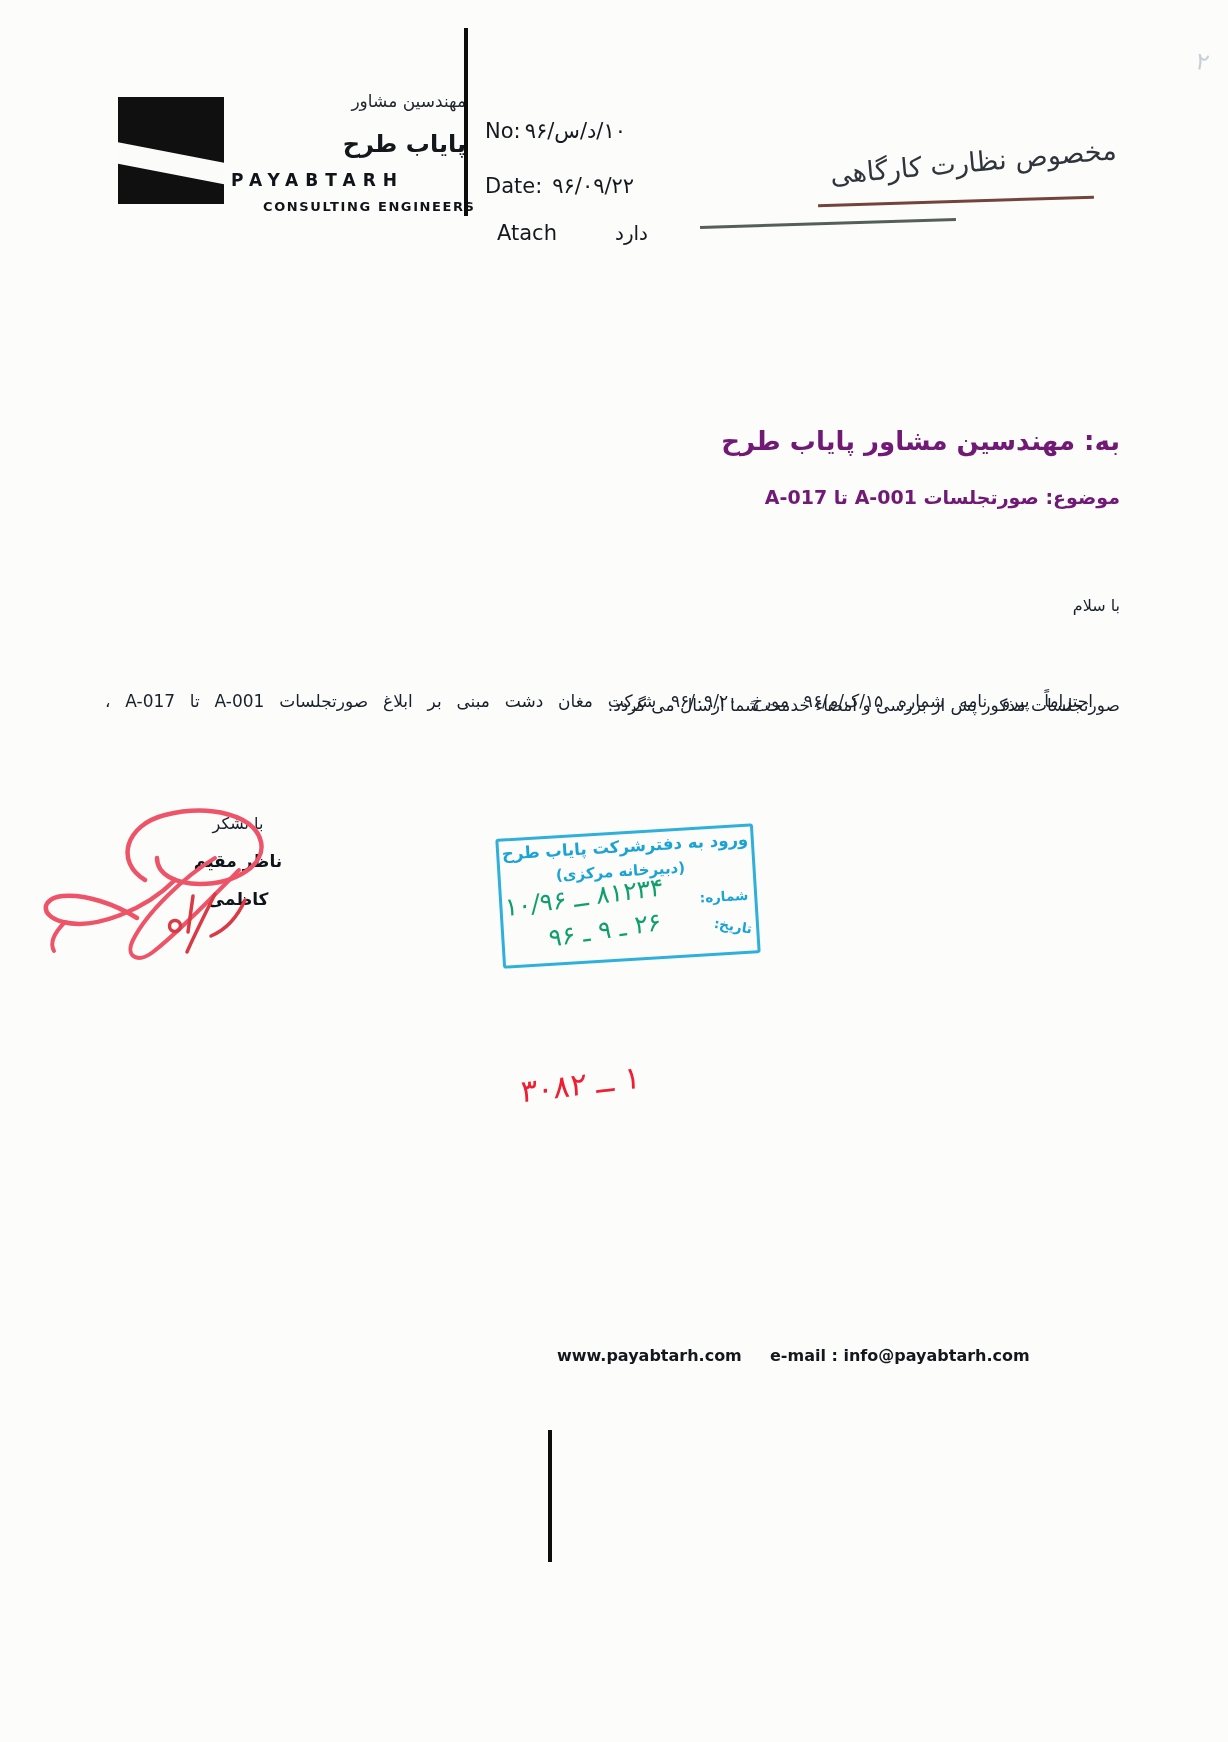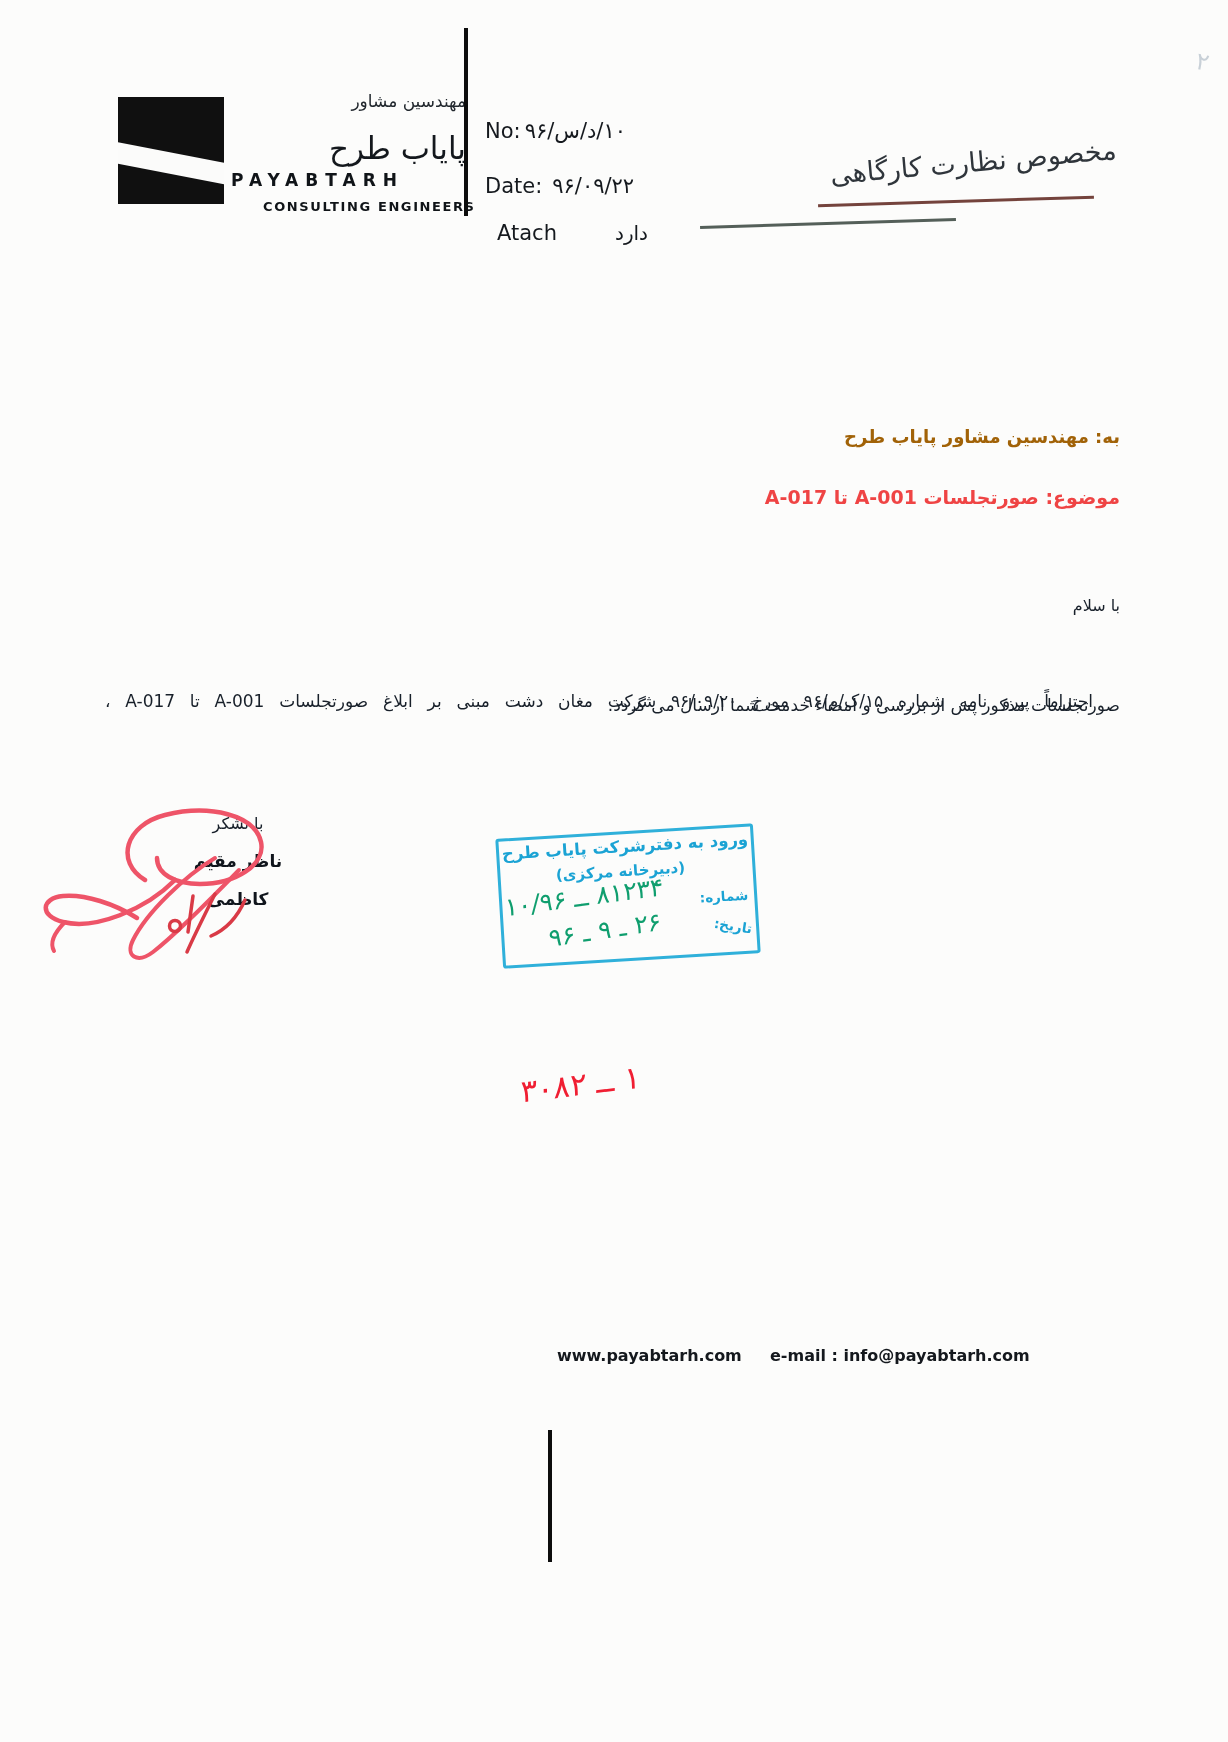--- a/index.html
+++ b/index.html
@@ -11,43 +11,43 @@
     overflow:hidden;
     font-family:"DejaVu Sans",sans-serif;
     color:#18202a;
   }
   .abs{position:absolute;}
 
   
   .logo-mark{left:118px;top:97px;width:106px;height:107px;background:#101010;overflow:hidden;}
   .logo-stripe{position:absolute;left:-18px;top:58px;width:165px;height:21px;background:#fbfbfa;transform:rotate(11deg);}
   .logo-fa-small{left:280px;top:91px;width:186px;text-align:right;font-size:17px;color:#22282e;direction:rtl;}
-  .logo-fa-large{left:280px;top:130px;width:186px;text-align:right;font-size:31px;font-weight:normal;color:#14181d;direction:rtl;}
+  .logo-fa-large{left:280px;top:130px;width:186px;text-align:right;font-size:24px;font-weight:bold;color:#14181d;direction:rtl;}
   .logo-en{left:231px;top:170px;font-size:17px;font-weight:bold;letter-spacing:7px;color:#101418;}
   .logo-en-sub{left:263px;top:199px;font-size:13px;font-weight:bold;letter-spacing:1.6px;color:#101418;}
   .rule-top{left:464px;top:28px;width:4px;height:188px;background:#0d0d0d;}
 
   
   .meta-row{left:485px;font-size:21px;color:#15191e;display:flex;align-items:baseline;}
   .meta-no{top:119px;}
   .meta-date{top:174px;}
   .meta-atach{top:221px;margin-left:12px;}
   .meta-value-rtl{direction:rtl;unicode-bidi:isolate;margin-left:4px;}
   .meta-date .meta-value-rtl{margin-left:10px;}
   .atach-value{direction:rtl;margin-left:58px;font-size:20px;}
 
   
   .hand-note{right:112px;top:134px;font-size:27px;color:#2f353b;direction:rtl;transform:rotate(-5deg);transform-origin:right center;letter-spacing:-.5px;}
   .note-line-1{left:818px;top:200px;width:276px;height:3px;background:#74433c;transform:rotate(-1.8deg);}
   .note-line-2{left:700px;top:222px;width:256px;height:3px;background:#545f59;transform:rotate(-1.8deg);}
   .corner-mark{left:1196px;top:48px;font-size:24px;color:#9fadbb;opacity:.55;transform:rotate(12deg);}
 
   
-  .line-to{right:108px;top:426px;font-size:18px;font-weight:bold;direction:rtl;color:#a16207;}
-  .line-subject{right:108px;top:486px;font-size:19px;font-weight:bold;direction:rtl;color:#ef4444;}
+  .line-to{right:108px;top:426px;font-size:26px;font-weight:bold;direction:rtl;color:#701a75;}
+  .line-subject{right:108px;top:486px;font-size:19px;font-weight:bold;direction:rtl;color:#701a75;}
   .line-salutation{right:108px;top:596px;font-size:16px;direction:rtl;}
   .body-1{left:105px;right:108px;top:643px;font-size:17px;direction:rtl;text-align:justify;text-align-last:justify;text-indent:27px;margin-top:48px;}
   .body-2{right:108px;top:695px;font-size:17px;direction:rtl;}
 
   
   .sig-text{left:158px;width:160px;text-align:center;direction:rtl;}
   .sig-closing{top:814px;font-size:16px;}
   .sig-title{top:851px;font-size:17px;font-weight:bold;color:#10151c;}
   .sig-name{top:889px;font-size:17px;font-weight:bold;color:#10151c;}
   .sig-svg{left:25px;top:800px;}

